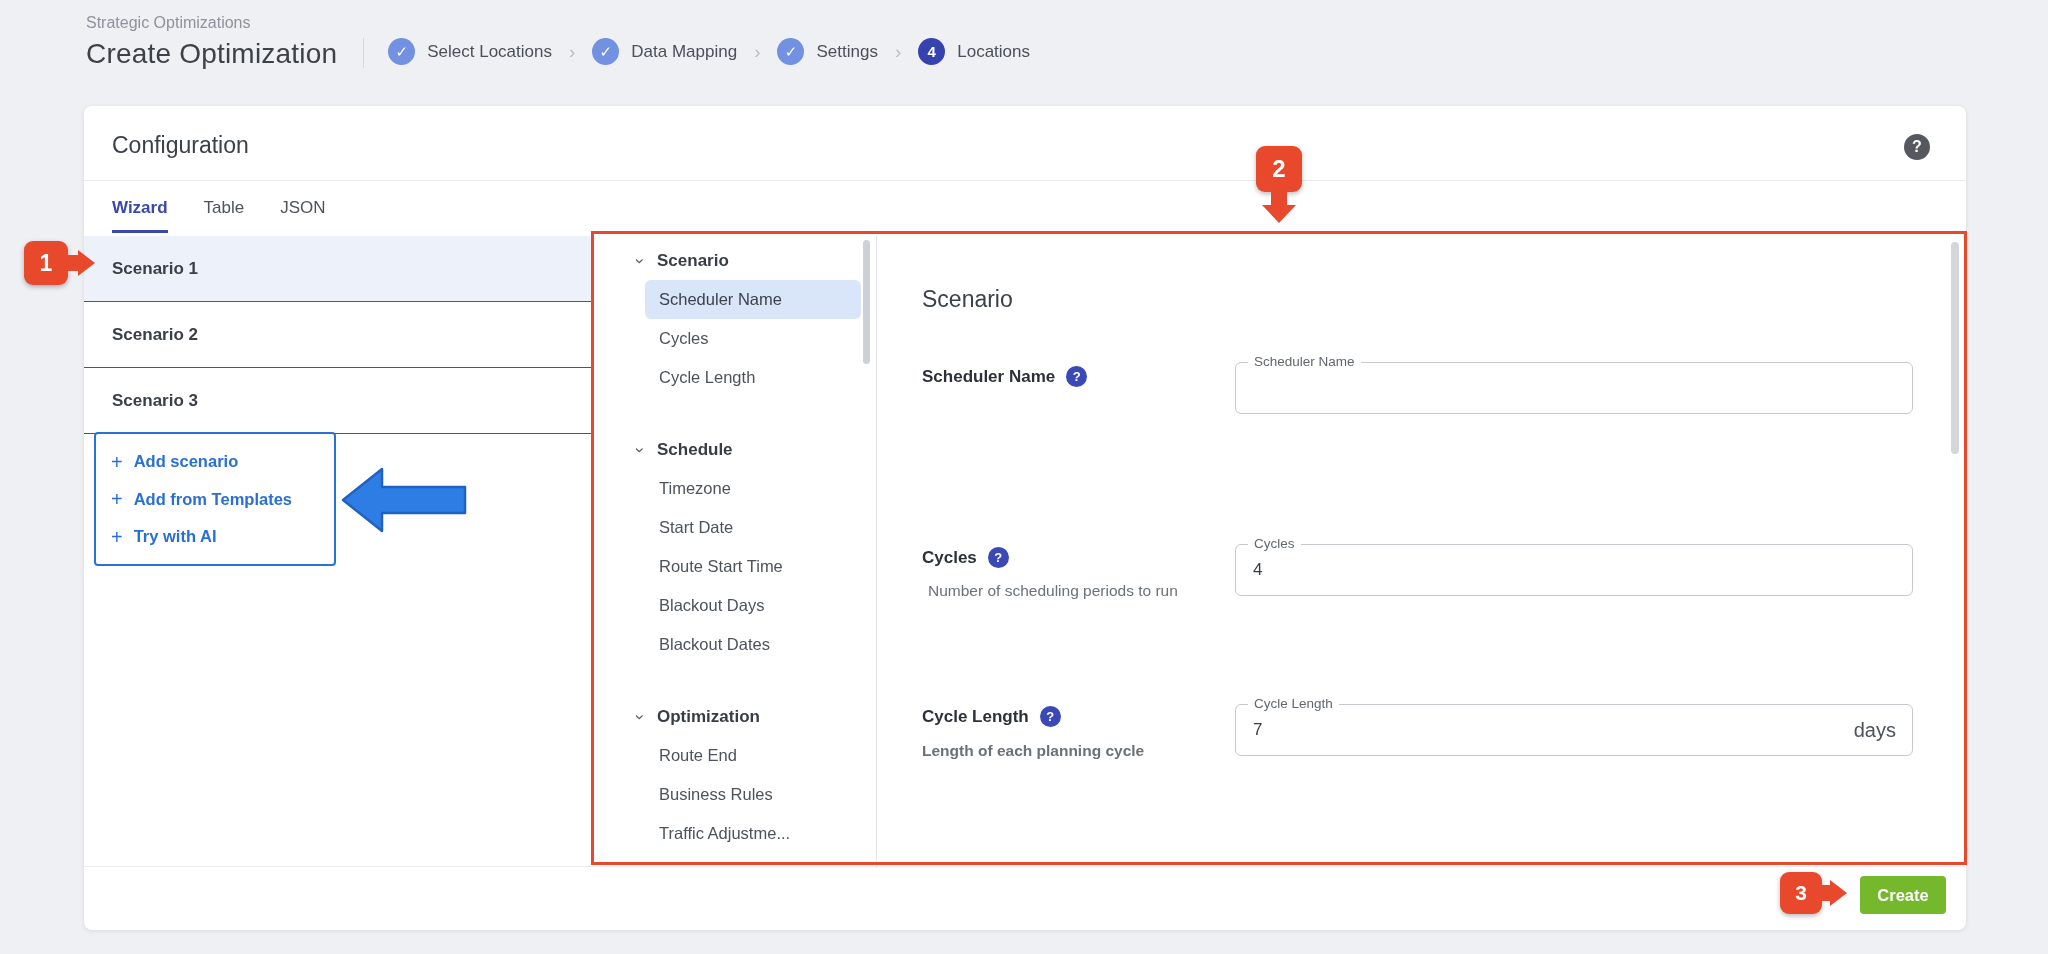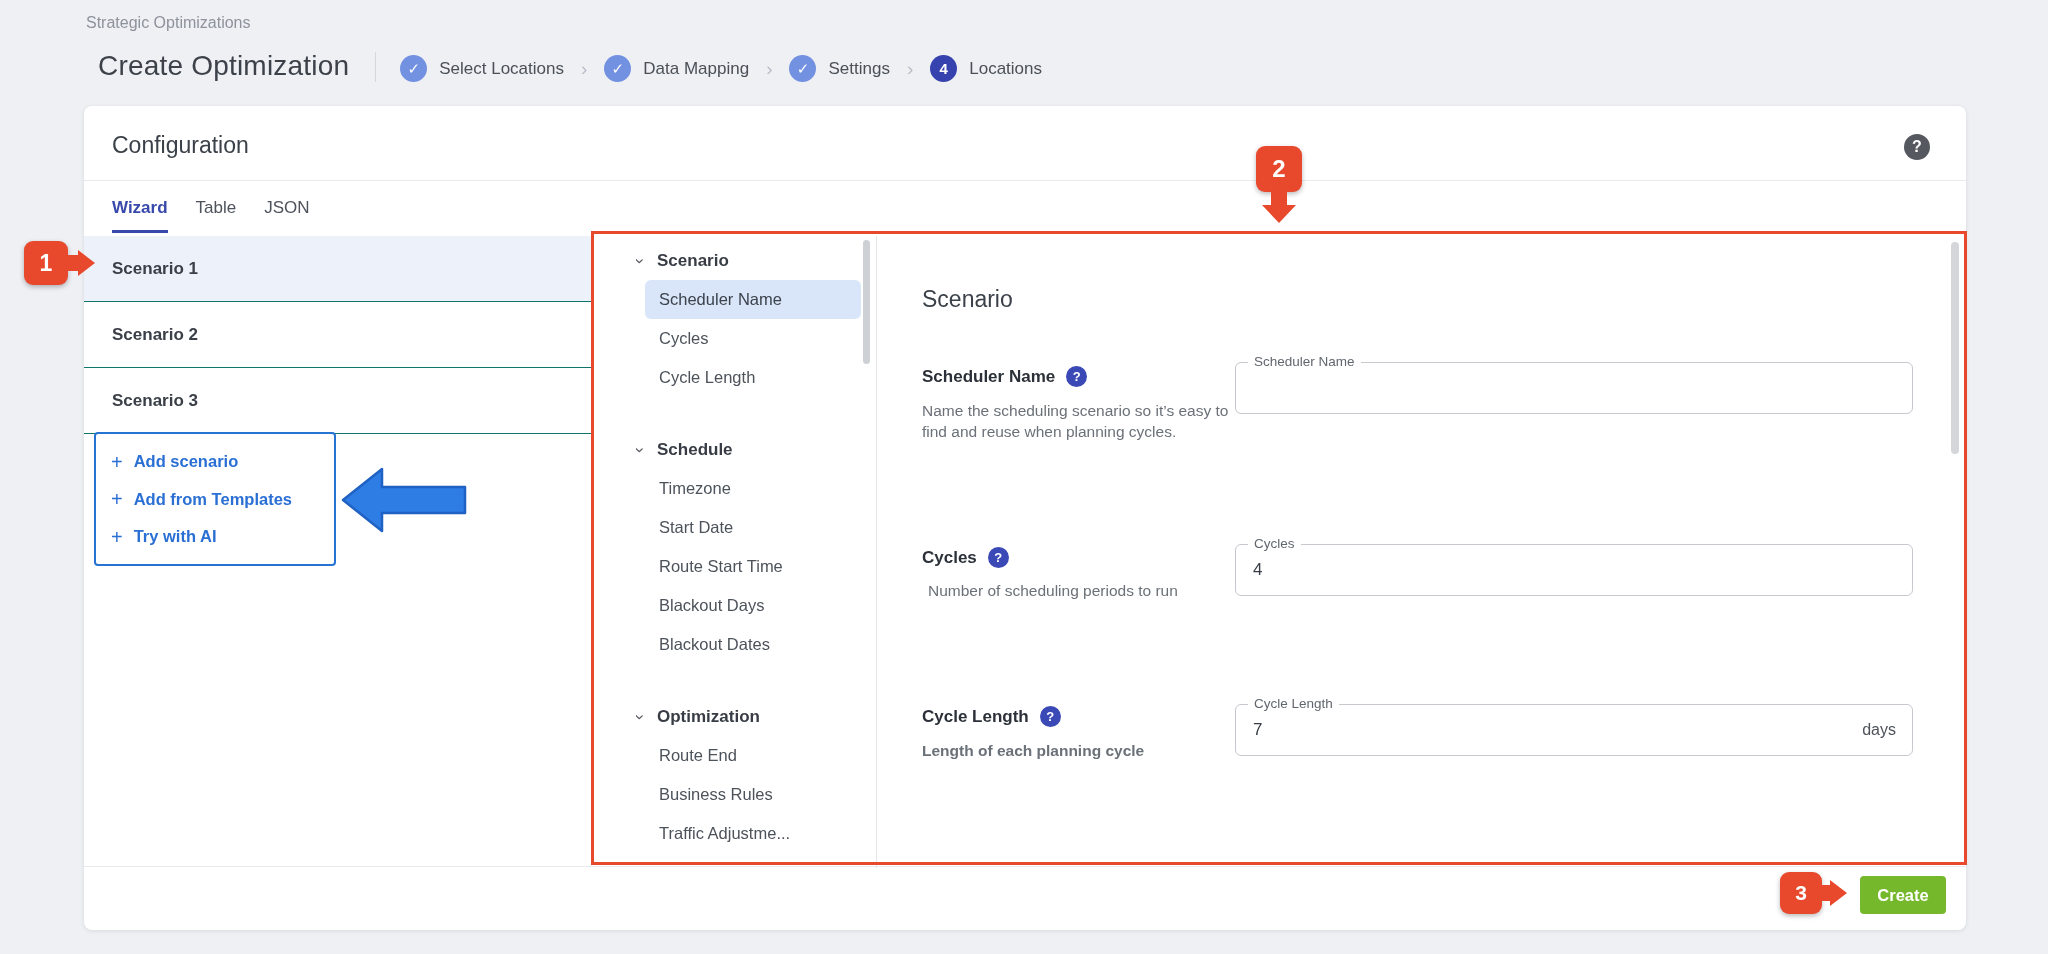--- a/index.html
+++ b/index.html
@@ -2,37 +2,37 @@
 <html><head>
 <meta charset="utf-8">
 <style>
   * { margin:0; padding:0; box-sizing:border-box; }
   html,body { width:2048px; height:954px; }
   body { font-family:"Liberation Sans", sans-serif; background:#eef0f4; }
   .screen { position:relative; width:2048px; height:954px; background:#eef0f4; overflow:hidden;padding-left:32px; }
 
   
   .eyebrow { position:absolute; left:86px; top:14px; font-size:16px; color:#8d929b; }
-  .title-row { position:absolute; left:98px; top:38px; height:44px; display:flex; align-items:flex-end; }
+  .title-row { position:absolute; left:86px; top:38px; height:44px; display:flex; align-items:flex-start; }
   .page-title { font-size:28px; color:#3d424a; font-weight:500; letter-spacing:.2px; }
   .title-divider { width:1px; height:30px; background:#d4d7dc; margin:0 24px 0 26px; }
   .steps { display:flex; align-items:center; gap:15px; }
   .step { display:flex; align-items:center; gap:12px; }
   .step-circle { width:27px; height:27px; border-radius:50%; display:flex; align-items:center; justify-content:center; color:#fff; font-size:15px; flex:0 0 auto; }
   .step-circle.done { background:#7291e0; }
   .step-circle.current { background:#3642ae; font-weight:700; }
   .step-label { font-size:17px; color:#4b5058; white-space:nowrap; }
   .step-sep { color:#b9bdc7; font-size:19px; padding:0 2px; }
 
   
   .card { position:absolute; left:84px; top:106px; width:1882px; height:824px; background:#fff; border-radius:8px; box-shadow:0 1px 4px rgba(40,50,60,.12); }
   .card-title { position:absolute; left:28px; top:26px; font-size:23px; color:#3b4149; }
   .help-icon { position:absolute; right:36px; top:28px; width:26px; height:26px; border-radius:50%; background:#55595f; color:#fff; display:flex; align-items:center; justify-content:center; font-size:16px; font-weight:700; cursor:pointer; }
   .card-hdr-divider { position:absolute; left:0; top:74px; width:100%; height:1px; background:#e8eaed; }
-  .tabs { position:absolute; left:28px; top:92px; display:flex; gap:28px; }
+  .tabs { position:absolute; left:28px; top:92px; display:flex; gap:36px; }
   .tab { font-size:17px; color:#4d525b; padding-bottom:12px; cursor:pointer; }
   .tab.active { color:#3949ab; font-weight:700; border-bottom:3px solid #3949ab; }
 
   
   .scen-list { position:absolute; left:0; top:130px; width:508px; }
   .scen-row { height:66px; display:flex; align-items:center; padding-left:28px; font-size:17px; font-weight:600; color:#3b4048; border-bottom:1px solid #0f766e; cursor:pointer; background:#fff; }
   .scen-row.selected { background:#edf2fa; }
   .add-box { position:absolute; left:10px; top:326px; width:242px; height:134px; border:2px solid #2673d3; border-radius:4px; display:flex; flex-direction:column; justify-content:space-evenly; padding-left:15px; background:#fff; }
   .add-link { color:#2a6fd4; font-size:16.5px; font-weight:600; display:flex; align-items:center; gap:11px; cursor:pointer; }
   .add-link .plus { font-size:20px; font-weight:400; line-height:1; }
@@ -47,21 +47,21 @@
   .nav-scrollbar { position:absolute; left:779px; top:134px; width:7px; height:124px; background:#cdd0d4; border-radius:4px; cursor:grab; }
 
   
   .form-heading { position:absolute; left:838px; top:180px; font-size:23px; color:#3b4149; }
   .field-label { position:absolute; left:838px; display:flex; align-items:center; gap:11px; font-size:17px; font-weight:700; color:#2c3139; }
   .q-icon { width:21px; height:21px; border-radius:50%; background:#3a49b5; color:#fff; font-size:13px; font-weight:700; display:flex; align-items:center; justify-content:center; cursor:pointer; }
   .field-desc { position:absolute; left:838px; width:312px; font-size:15.5px; color:#6b7178; line-height:21px; }
   .input-box { position:absolute; left:1151px; width:678px; height:52px; border:1px solid #c6c9ce; border-radius:6px; background:#fff; }
   .input-label { position:absolute; top:-9px; left:12px; background:#fff; padding:0 6px; font-size:13.5px; color:#61666e; white-space:nowrap; }
   .input-box input { position:absolute; left:17px; top:0; width:560px; height:100%; border:none; outline:none; font-family:"Liberation Sans", sans-serif; font-size:17px; color:#3a3f47; background:transparent; }
-  .input-suffix { position:absolute; right:16px; top:50%; transform:translateY(-50%); font-size:16px; color:#4d525b; }
+  .input-suffix { position:absolute; right:16px; top:50%; transform:translateY(-50%); font-size:20px; color:#4d525b; }
   .panel-scrollbar { position:absolute; left:1867px; top:136px; width:8px; height:212px; background:#d4d6da; border-radius:4px; cursor:grab; }
 
   
   .footer-divider { position:absolute; left:0; top:760px; width:100%; height:1px; background:#e8eaed; }
   .create-btn { position:absolute; left:1764px; top:770px; width:86px; height:38px; background:#76b82c; border:none; border-radius:4px; color:#fff; font-family:"Liberation Sans", sans-serif; font-size:16.5px; font-weight:700; cursor:pointer;margin-left:12px; }
 
   
   .red-rect { position:absolute; left:591px; top:231px; width:1376px; height:634px; border:3px solid #e8492d; pointer-events:none; }
   .ann-badge { position:absolute; background:#e8492d; color:#fff; font-weight:700; border-radius:9px; display:flex; align-items:center; justify-content:center; box-shadow:0 2px 5px rgba(0,0,0,.28); pointer-events:none; }
   .ann-stem { position:absolute; background:#e8492d; pointer-events:none; }
@@ -166,21 +166,20 @@
       </div>
     </div>
     <div class="nav-scrollbar"></div>
 
     <div class="form-heading">Scenario</div>
 
     <div class="field-label" style="top:260px;">
       <span>Scheduler Name</span>
       <span class="q-icon">?</span>
     </div>
-    <div class="field-desc" style="top:294px;">Name the scheduling scenario so it’s easy to find and reuse when planning cycles.</div>
     <div class="input-box" style="top:256px;">
       <span class="input-label">Scheduler Name</span>
       <span class="input-suffix"></span>
     </div>
 
     <div class="field-label" style="top:441px;">
       <span>Cycles</span>
       <span class="q-icon">?</span>
     </div>
     <div class="field-desc" style="top:474px;margin-left:6px;">Number of scheduling periods to run</div>

